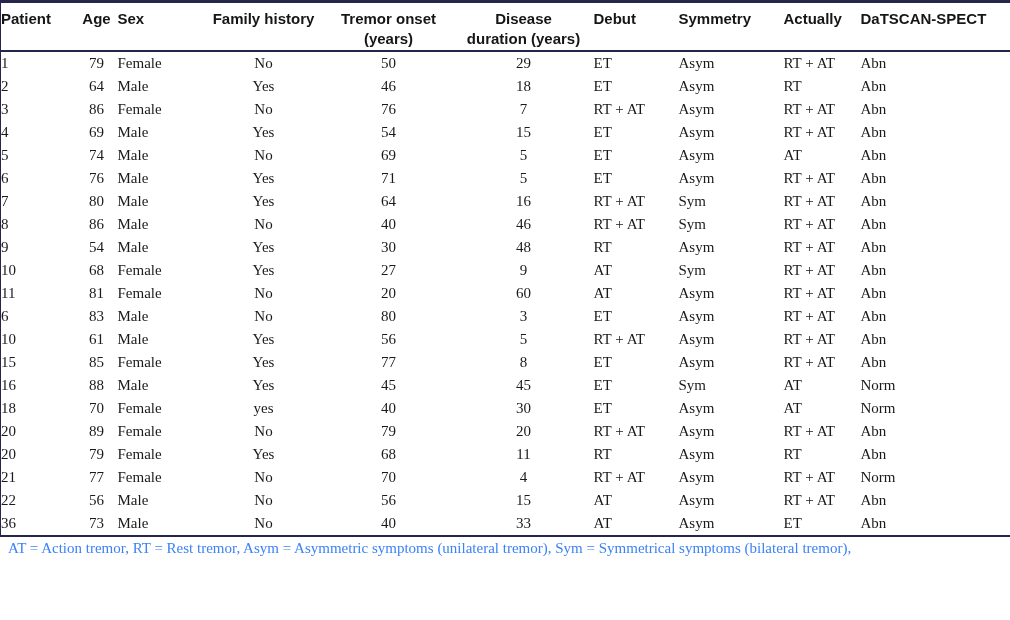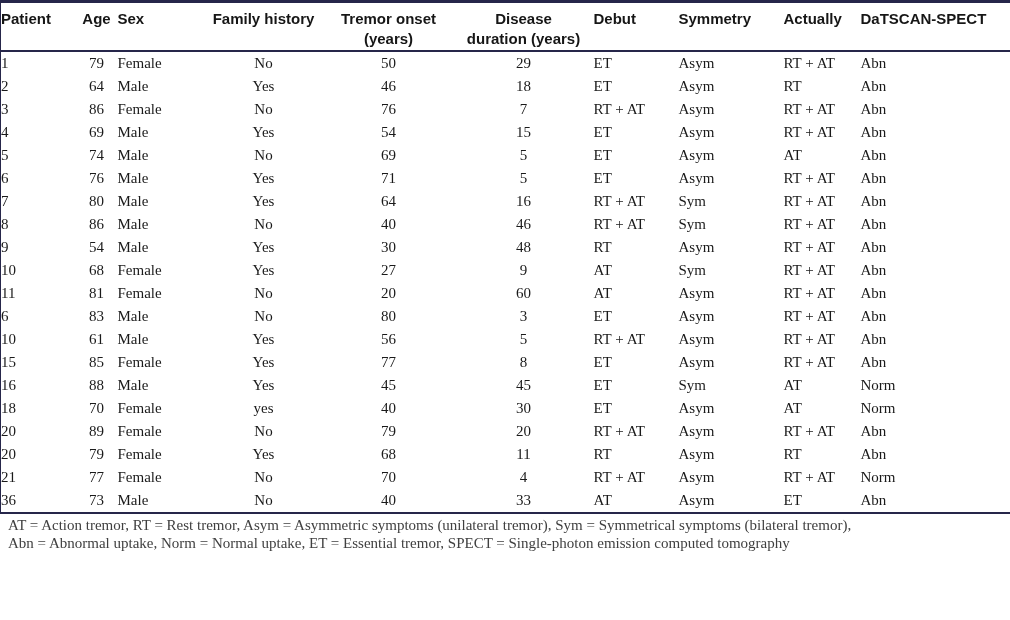--- a/index.html
+++ b/index.html
@@ -62,21 +62,21 @@
   .a-center { text-align: center; }
   .pl8  { padding-left: 8px;  }
   .pl20 { padding-left: 20px; }
   .pl10 { padding-left: 10px; }
 
   .footnote {
     font-family: "Liberation Serif", "DejaVu Serif", serif;
     font-size: 15px;
     line-height: 18px;
     padding: 2px 0 0 8px;
-    color: #404040;
+    color: #3b82f6;
   }
 </style>
 </head>
 <body>
 
 <div class="sheet">
 
   <table class="patients">
     <colgroup>
       <col class="c0">
@@ -329,32 +329,43 @@
           <td class="a-left pl20">Female</td>
           <td class="a-center">No</td>
           <td class="a-center">70</td>
           <td class="a-center">4</td>
           <td class="a-left pl10">RT + AT</td>
           <td class="a-left pl10">Asym</td>
           <td class="a-left pl10">RT + AT</td>
           <td class="a-left pl10">Norm</td>
         </tr>
         <tr>
+          <td class="a-left pl8">22</td>
+          <td class="a-center">56</td>
+          <td class="a-left pl20">Male</td>
+          <td class="a-center">No</td>
+          <td class="a-center">56</td>
+          <td class="a-center">15</td>
+          <td class="a-left pl10">AT</td>
+          <td class="a-left pl10">Asym</td>
+          <td class="a-left pl10">RT + AT</td>
+          <td class="a-left pl10">Abn</td>
+        </tr>
+        <tr>
           <td class="a-left pl8">36</td>
           <td class="a-center">73</td>
           <td class="a-left pl20">Male</td>
           <td class="a-center">No</td>
           <td class="a-center">40</td>
           <td class="a-center">33</td>
           <td class="a-left pl10">AT</td>
           <td class="a-left pl10">Asym</td>
           <td class="a-left pl10">ET</td>
           <td class="a-left pl10">Abn</td>
         </tr>
       </tbody>
   </table>
 
   <div class="footnote">
     <div>AT = Action tremor, RT = Rest tremor, Asym = Asymmetric symptoms (unilateral tremor), Sym = Symmetrical symptoms (bilateral tremor),</div>
-    <div>Abn = Abnormal uptake, Norm = Normal uptake, ET = Essential tremor, SPECT = Single-photon emission computed tomography</div>
   </div>
 
 </div>
 
 </body></html>

